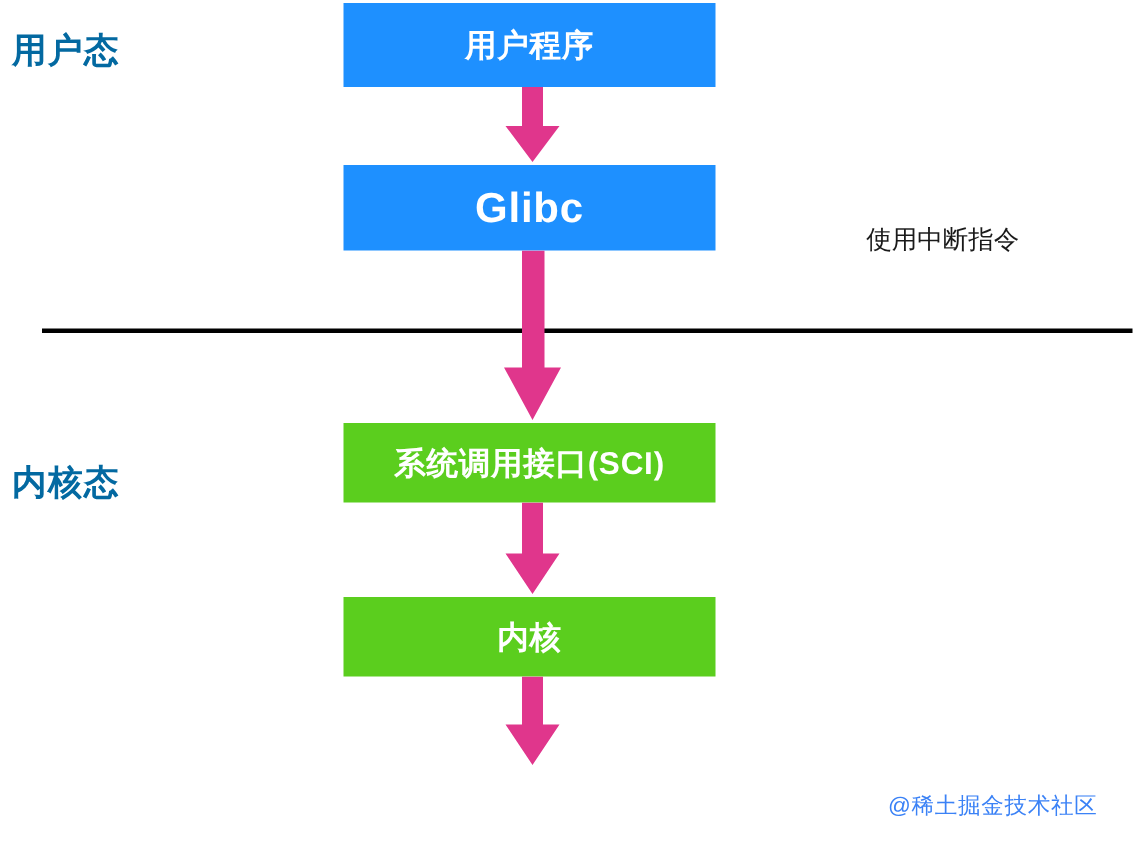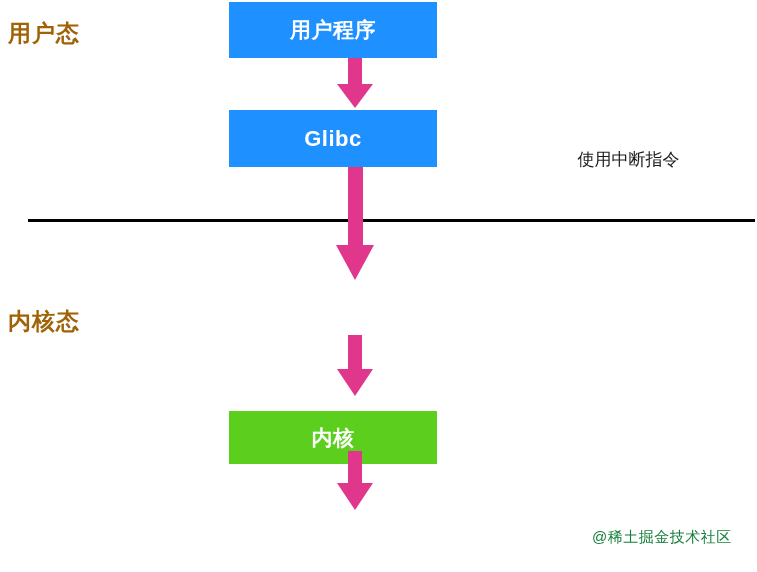--- a/index.html
+++ b/index.html
@@ -16,53 +16,53 @@
     height: 572px;
     background: #ffffff;
     overflow: hidden;
   }
 
   
   .mode-label {
     position: absolute;
     font-size: 23px;
     font-weight: bold;
-    color: #a16207;
+    color: #0369a1;
     letter-spacing: 1px;
     white-space: nowrap;
     line-height: 1;
   }
   #label-user  { left: 8px;  top: 22px; }
   #label-kernel{ left: 8px;  top: 310px; }
 
   
   .node-box {
     position: absolute;
     left: 229px;
-    width: 208px;
+    width: 248px;
     display: flex;
     align-items: center;
     justify-content: center;
     color: #ffffff;
     font-size: 21px;
     font-weight: bold;
     letter-spacing: 0.5px;
     white-space: nowrap;
     box-sizing: border-box;
   }
   .node-blue  { background: #1E90FF; }
   .node-green { background: #5BCE1E; }
 
   #box-user-program { top: 2px;   height: 56px; }
   #box-glibc        { top: 110px; height: 57px; }
   #box-sci          { top: 282px; height: 53px; }
-  #box-kernel       { top: 411px; height: 53px; }
+  #box-kernel       { top: 398px; height: 53px; }
   #box-hardware     { top: 512px; height: 56px; }
 
-  #box-glibc .node-text { font-size: 22px; }
+  #box-glibc .node-text { font-size: 28px; }
 
   
   #mode-divider {
     position: absolute;
     left: 28px;
     top: 219px;
     width: 727px;
     height: 3px;
     background: #000000;
   }
@@ -92,21 +92,21 @@
     line-height: 1.62;
     font-weight: normal;
   }
   #transition-note .note-line { display: block; white-space: nowrap; text-align: center; }
 
   
   #watermark {
     position: absolute;
     left: 592px;
     top: 528px;
-    color: #15803d;
+    color: #3b82f6;
     font-size: 15px;
     white-space: nowrap;
     letter-spacing: 0.5px;
   }
 </style>
 </head>
 <body>
 
 <div id="canvas">
 
@@ -129,20 +129,23 @@
   <div id="box-glibc" class="node-box node-blue">
     <span class="node-text">Glibc</span>
   </div>
 
   <div id="arrow-2" class="arrow">
     <svg viewBox="0 0 42 115" preserveAspectRatio="none">
       <polygon points="14,0 29,0 29,78 40,78 21,113 2,78 14,78" fill="#E0368C"></polygon>
     </svg>
   </div>
 
+  <div id="box-sci" class="node-box node-green">
+    <span class="node-text">系统调用接口(SCI)</span>
+  </div>
 
   <div id="arrow-3" class="arrow">
     <svg viewBox="0 0 40 63" preserveAspectRatio="none">
       <polygon points="13,0 27,0 27,34 38,34 20,61 2,34 13,34" fill="#E0368C"></polygon>
     </svg>
   </div>
 
   <div id="box-kernel" class="node-box node-green">
     <span class="node-text">内核</span>
   </div>

